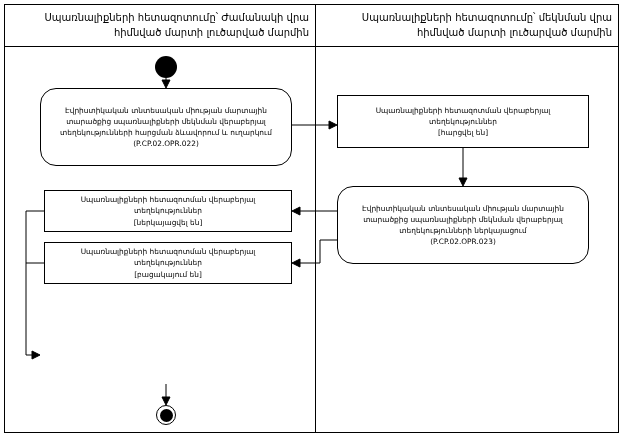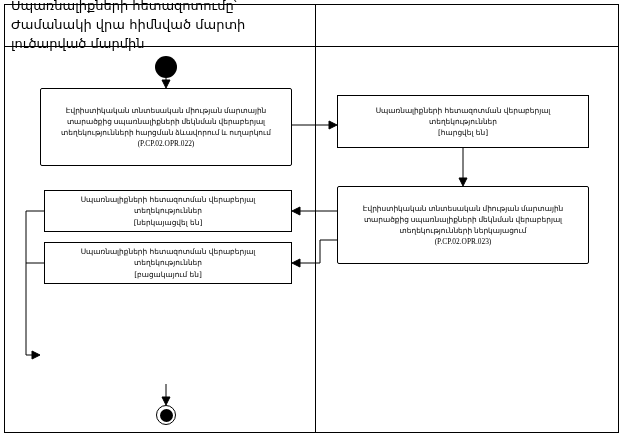--- a/index.html
+++ b/index.html
@@ -21,23 +21,23 @@
     position: absolute;
     border: 1px solid #000;
     box-sizing: border-box;
   }
   .swimlane-header {
     position: absolute;
     box-sizing: border-box;
     display: flex;
     align-items: center;
     justify-content: center;
-    text-align: left;
+    text-align: right;
     padding: 3px 6px;
-    font-size: 13px;
+    font-size: 10px;
     line-height: 1.45;
     color: #000;
   }
   .lane-divider {
     position: absolute;
     background: #000;
   }
   .node {
     position: absolute;
     box-sizing: border-box;
@@ -46,22 +46,21 @@
     display: flex;
     align-items: center;
     justify-content: center;
     text-align: center;
     font-size: 7.4px;
     line-height: 1.5;
     color: #000;
     padding: 4px 6px;
   }
   .node.rounded {
-    border-radius: 2px;
-    font-family: Liberation Serif, serif;
+    border-radius: 16px;
   }
   .node .txt {
     display: block;
     white-space: pre-line;
   }
   .initial-node {
     position: absolute;
     border-radius: 50%;
     background: #000;
   }
@@ -102,20 +101,23 @@
 <div id="canvas">
 
   <div class="frame" style="left:4px; top:4px; width:615px; height:429px;"></div>
 
   <div class="lane-divider" style="left:4px; top:46px; width:615px; height:1px;"></div>
 
   <div class="lane-divider" style="left:315px; top:4px; width:1px; height:429px;"></div>
 
   <div class="swimlane-header" style="left:5px; top:5px; width:310px; height:41px;">
     <span>Սպառնալիքների հետազոտումը՝ Ժամանակի վրա հիմնված մարտի լուծարված մարմին</span>
+  </div>
+  <div class="swimlane-header" style="left:316px; top:5px; width:302px; height:41px;">
+    <span>Սպառնալիքների հետազոտումը՝ մեկնման վրա հիմնված մարտի լուծարված մարմին</span>
   </div>
 
   <div class="initial-node" style="left:155px; top:56px; width:22px; height:22px;"></div>
 
   <div class="node rounded" style="left:40px; top:88px; width:252px; height:78px;">
     <span class="txt">Էվրիստիկական տնտեսական միության մարտային տարածքից սպառնալիքների մեկնման վերաբերյալ տեղեկությունների հարցման ձևավորում և ուղարկում
 (P.CP.02.OPR.022)</span>
   </div>
 
   <div class="node" style="left:337px; top:95px; width:252px; height:53px;">

